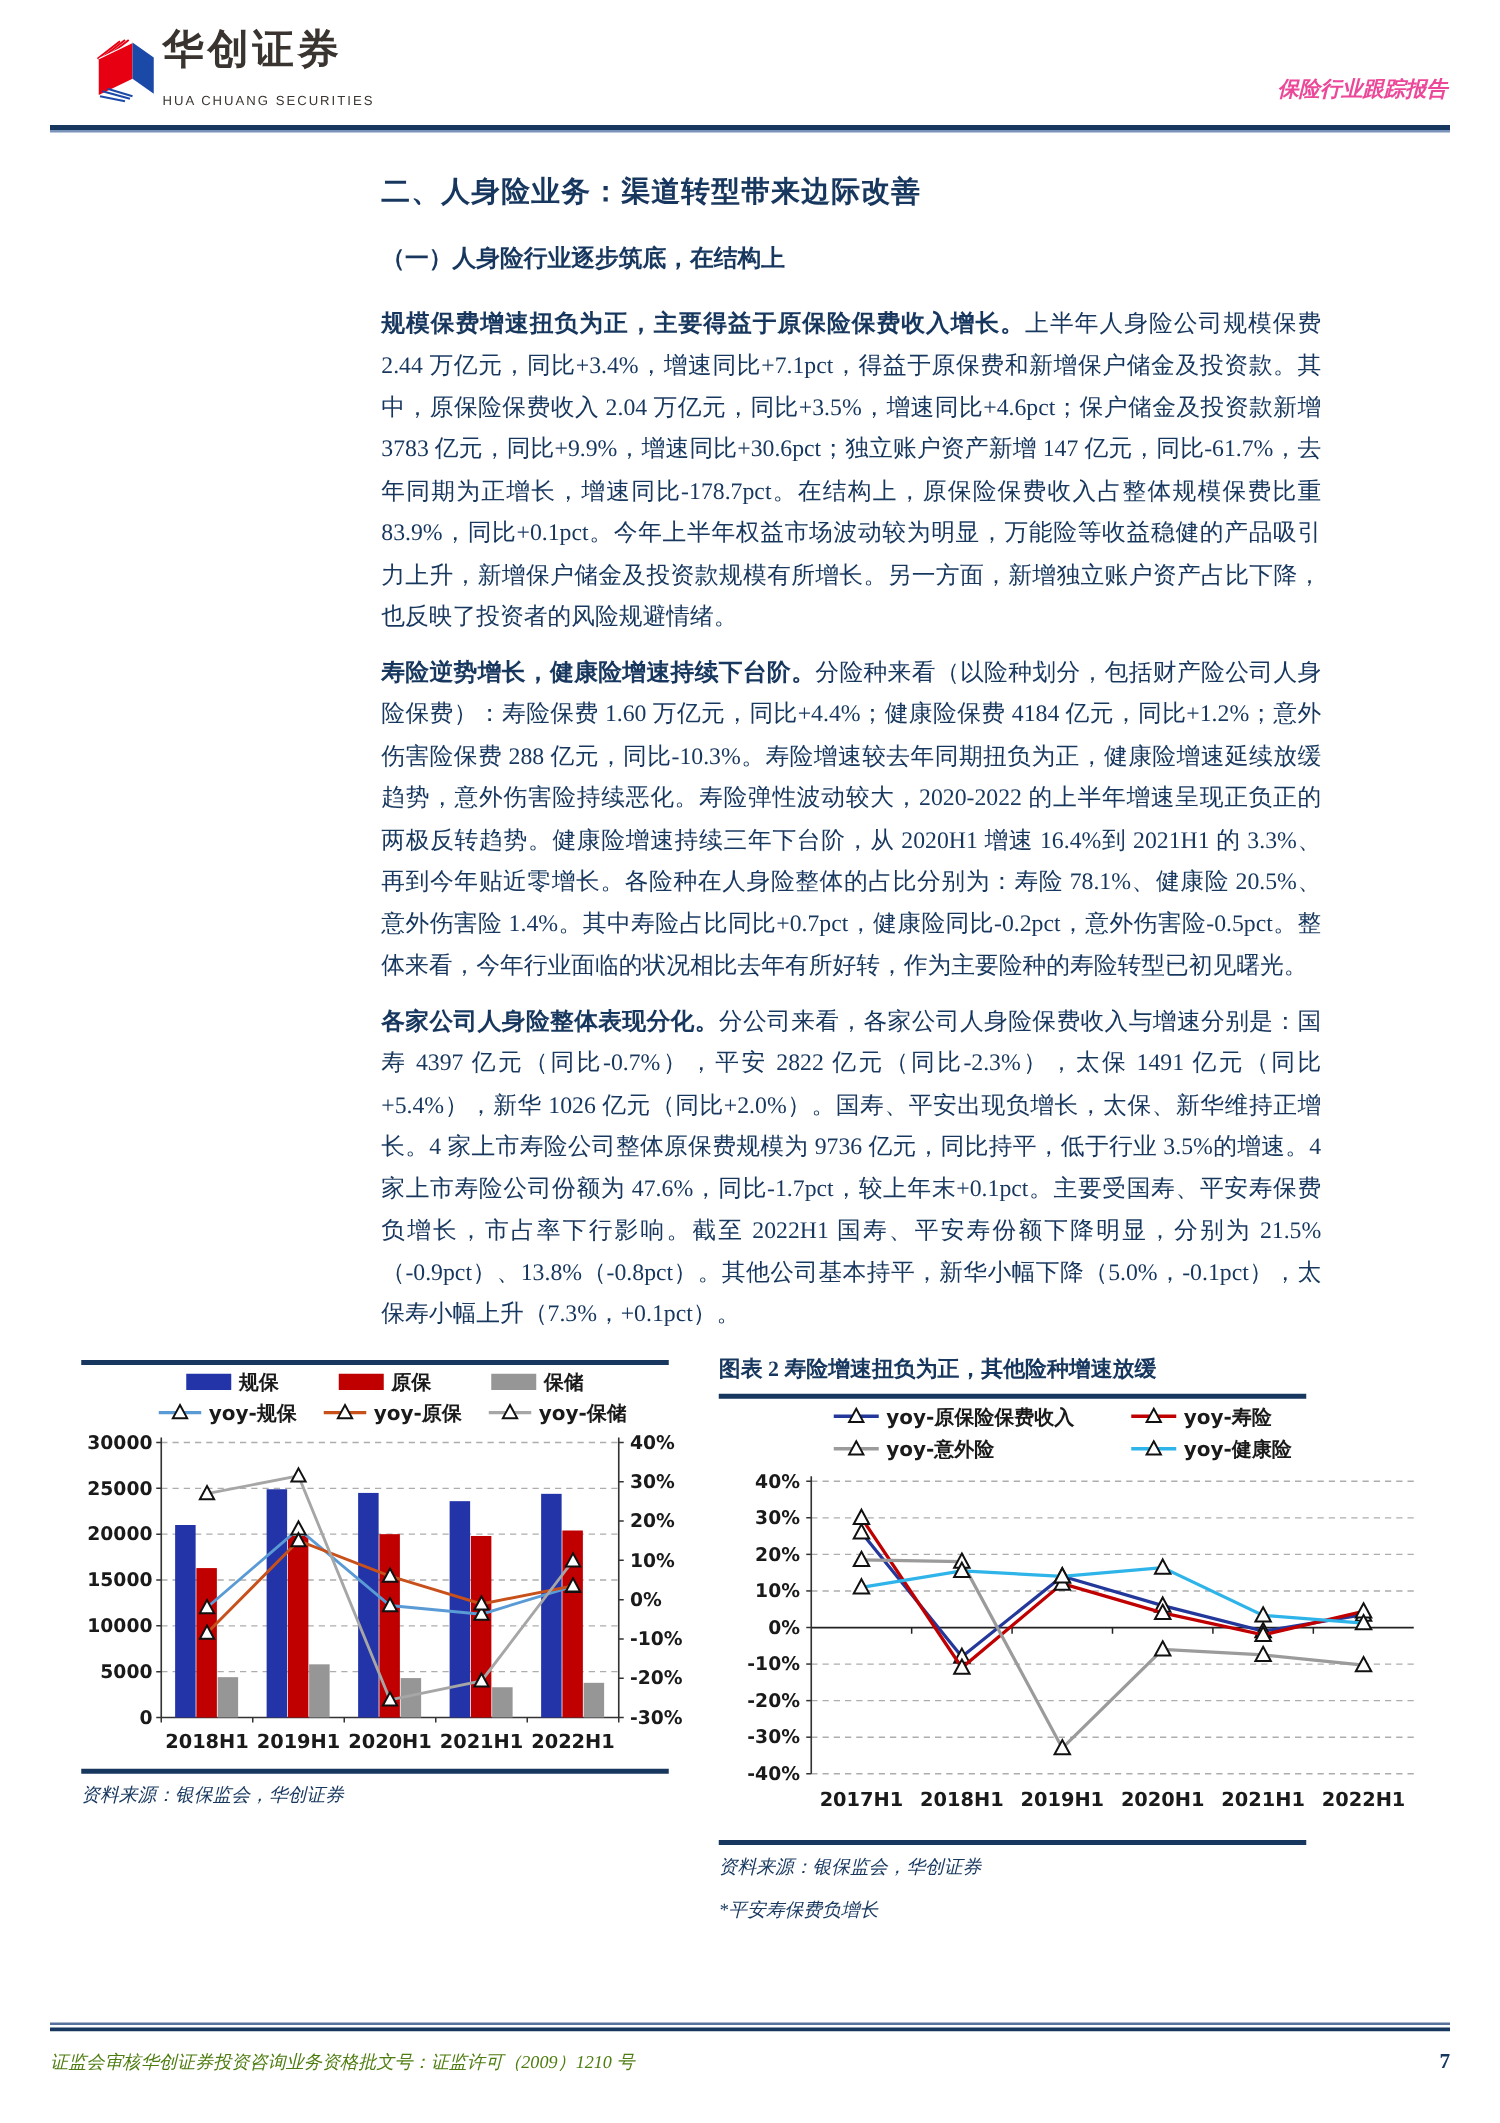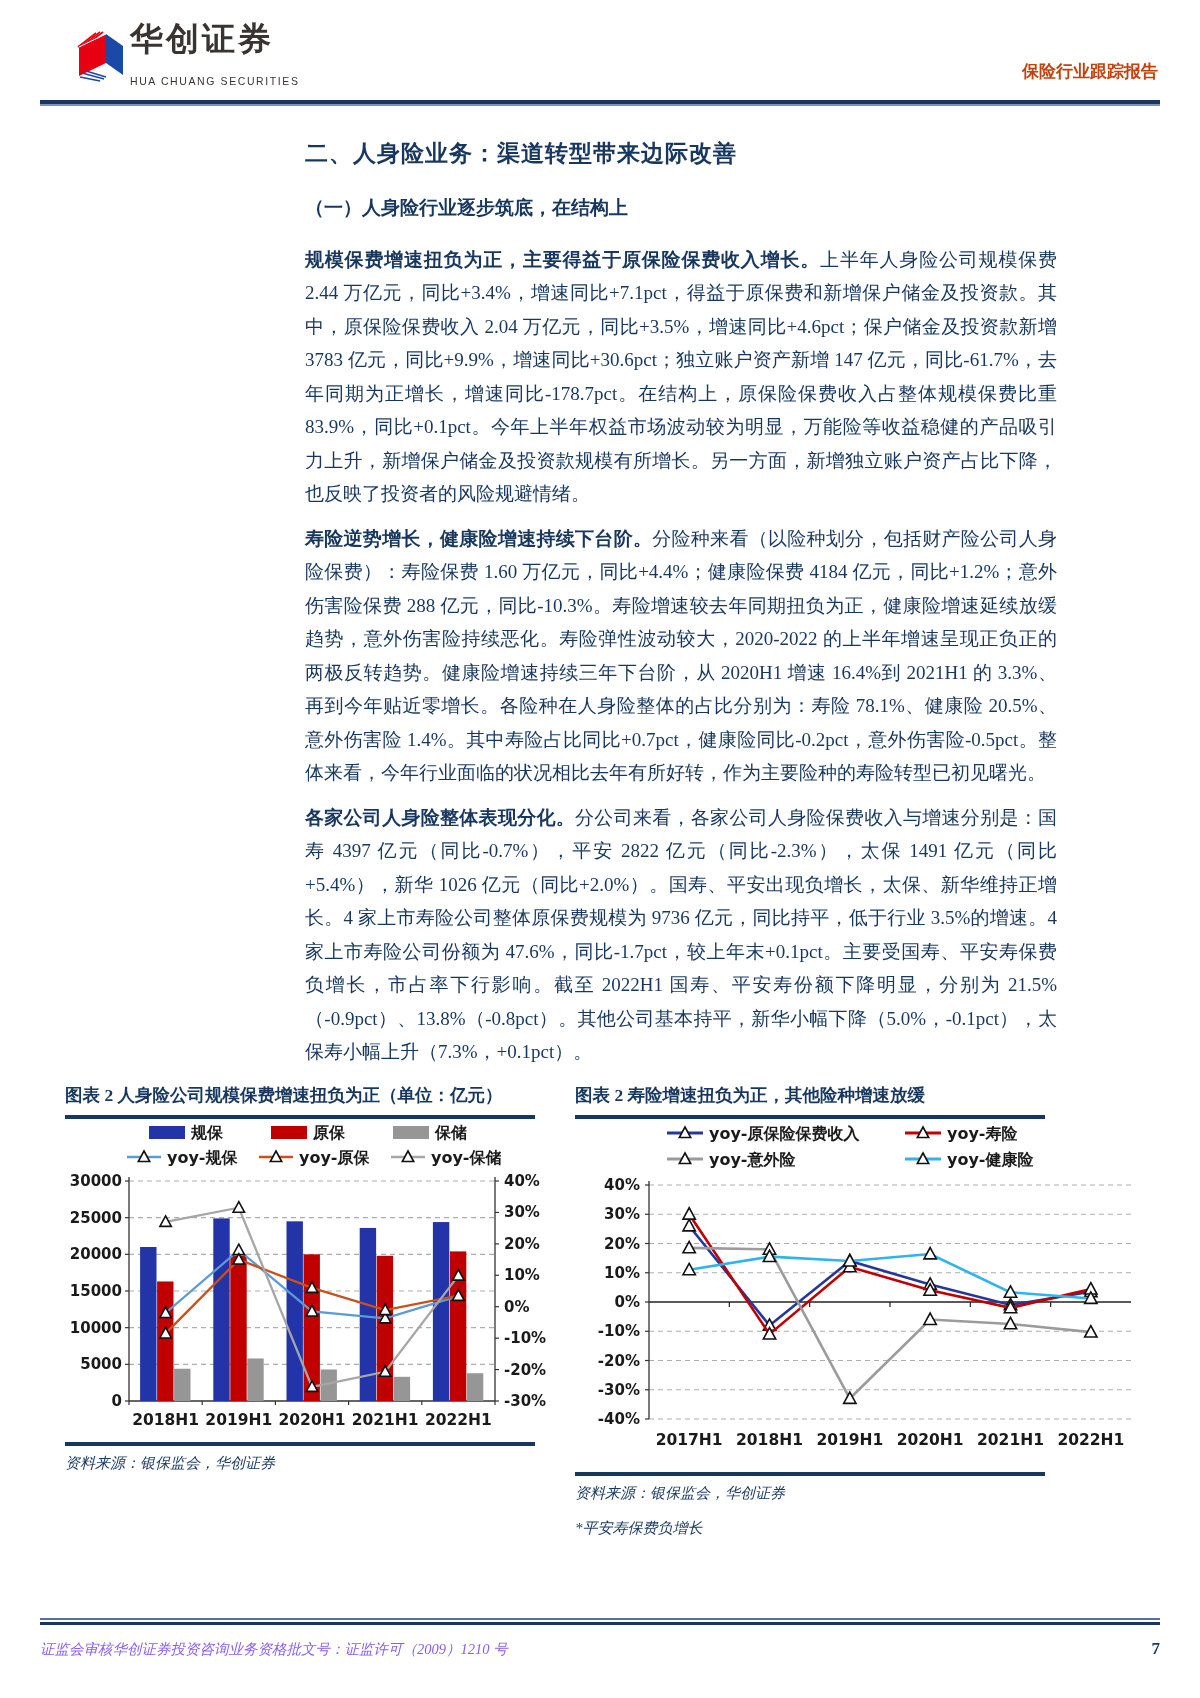--- a/index.html
+++ b/index.html
@@ -5,21 +5,21 @@
   html,body{margin:0;padding:0;background:#ffffff;}
   .page{
     position:relative;width:1200px;height:1698px;background:#ffffff;
     font-family:"Liberation Serif","DejaVu Serif",serif;color:#17375E;overflow:hidden;
   }
   
   .hdr{position:absolute;top:22px;left:70px;right:42px;display:flex;justify-content:space-between;align-items:flex-end;}
   .logo{display:flex;align-items:center;justify-content:flex-end;}
   .brand-cn{font-family:"Liberation Sans","DejaVu Sans",sans-serif;font-size:33px;font-weight:bold;color:#3a3430;letter-spacing:3px;line-height:1;}
   .brand-en{font-family:"Liberation Sans","DejaVu Sans",sans-serif;font-size:10.5px;font-weight:normal;color:#3a3430;letter-spacing:1.6px;margin-top:20px;}
-  .report-tag{font-size:17px;font-weight:bold;color:#c2410c;padding-bottom:4px;}
+  .report-tag{font-size:17px;font-weight:bold;font-style:italic;color:#ec4899;padding-bottom:4px;}
   .hdr-rule{position:absolute;top:100px;left:40px;right:40px;height:4px;background:#17375E;box-shadow:0 2px 0 0 #7a93bb;}
   
   .main{position:absolute;left:305px;top:138px;width:752px;}
   .h1{font-size:23px;font-weight:bold;letter-spacing:1px;margin:0 0 26px 0;line-height:1.35;}
   .h2{font-size:19px;font-weight:bold;margin:0 0 22px 0;line-height:1.35;}
   .para{font-size:19px;line-height:33.5px;text-align:justify;margin:0 0 11px 0;}
   .para b{font-weight:bold;}
   
   .figures{position:absolute;left:65px;top:1082px;width:1085px;display:flex;}
   .fig-left{width:495px;margin-right:15px;}
@@ -29,21 +29,21 @@
   .fig-rule{height:4px;background:#17375E;width:470px;margin-top:6px;}
   .fig-rule.bottom{margin-top:0;}
   .fig-chart{display:block;margin:4px 0 4px 0;}
   .fig-source{font-size:15px;font-style:italic;color:#17375E;margin-top:8px;}
   .fig-note{font-size:15px;font-style:italic;color:#17375E;margin-top:16px;}
   
   .footer{position:absolute;left:40px;right:40px;top:1618px;}
   .fr-thin{height:1.5px;background:#56719c;margin-bottom:2px;}
   .fr-thick{height:3px;background:#17375E;}
   .footer-row{display:flex;justify-content:space-between;align-items:baseline;margin-top:14px;}
-  .footer-left{font-size:14.5px;font-style:italic;color:#8b5cf6;}
+  .footer-left{font-size:14.5px;font-style:italic;color:#4d7c0f;}
   .page-num{font-size:17px;font-weight:bold;color:#17375E;}
 </style>
 </head>
 <body>
 
 <div class="page">
 
   <div class="hdr">
     <div class="logo">
       <svg width="60" height="60" viewBox="0 0 60 60">
@@ -77,21 +77,20 @@
     <p class="para"><b>规模保费增速扭负为正，主要得益于原保险保费收入增长。</b><span>上半年人身险公司规模保费 2.44 万亿元，同比+3.4%，增速同比+7.1pct，得益于原保费和新增保户储金及投资款。其中，原保险保费收入 2.04 万亿元，同比+3.5%，增速同比+4.6pct；保户储金及投资款新增 3783 亿元，同比+9.9%，增速同比+30.6pct；独立账户资产新增 147 亿元，同比-61.7%，去年同期为正增长，增速同比-178.7pct。在结构上，原保险保费收入占整体规模保费比重 83.9%，同比+0.1pct。今年上半年权益市场波动较为明显，万能险等收益稳健的产品吸引力上升，新增保户储金及投资款规模有所增长。另一方面，新增独立账户资产占比下降，也反映了投资者的风险规避情绪。</span></p>
 
     <p class="para"><b>寿险逆势增长，健康险增速持续下台阶。</b><span>分险种来看（以险种划分，包括财产险公司人身险保费）：寿险保费 1.60 万亿元，同比+4.4%；健康险保费 4184 亿元，同比+1.2%；意外伤害险保费 288 亿元，同比-10.3%。寿险增速较去年同期扭负为正，健康险增速延续放缓趋势，意外伤害险持续恶化。寿险弹性波动较大，2020-2022 的上半年增速呈现正负正的两极反转趋势。健康险增速持续三年下台阶，从 2020H1 增速 16.4%到 2021H1 的 3.3%、再到今年贴近零增长。各险种在人身险整体的占比分别为：寿险 78.1%、健康险 20.5%、意外伤害险 1.4%。其中寿险占比同比+0.7pct，健康险同比-0.2pct，意外伤害险-0.5pct。整体来看，今年行业面临的状况相比去年有所好转，作为主要险种的寿险转型已初见曙光。</span></p>
 
     <p class="para"><b>各家公司人身险整体表现分化。</b><span>分公司来看，各家公司人身险保费收入与增速分别是：国寿 4397 亿元（同比-0.7%），平安 2822 亿元（同比-2.3%），太保 1491 亿元（同比+5.4%），新华 1026 亿元（同比+2.0%）。国寿、平安出现负增长，太保、新华维持正增长。4 家上市寿险公司整体原保费规模为 9736 亿元，同比持平，低于行业 3.5%的增速。4 家上市寿险公司份额为 47.6%，同比-1.7pct，较上年末+0.1pct。主要受国寿、平安寿保费负增长，市占率下行影响。截至 2022H1 国寿、平安寿份额下降明显，分别为 21.5%（-0.9pct）、13.8%（-0.8pct）。其他公司基本持平，新华小幅下降（5.0%，-0.1pct），太保寿小幅上升（7.3%，+0.1pct）。</span></p>
   </div>
 
   <div class="figures">
 
     <div class="fig-left">
-      <div class="fig-caption">图表 2 人身险公司规模保费增速扭负为正（单位：亿元）</div>
       <div class="fig-rule"></div>
       <svg id="chart1" class="fig-chart" width="495" height="315" viewBox="0 0 495 315">
           <g>
             <line x1="64" y1="241.33333333333334" x2="430" y2="241.33333333333334" stroke="#ADADAD" stroke-width="1.1" stroke-dasharray="5,4"></line>
             <line x1="64" y1="204.66666666666669" x2="430" y2="204.66666666666669" stroke="#ADADAD" stroke-width="1.1" stroke-dasharray="5,4"></line>
             <line x1="64" y1="168" x2="430" y2="168" stroke="#ADADAD" stroke-width="1.1" stroke-dasharray="5,4"></line>
             <line x1="64" y1="131.33333333333334" x2="430" y2="131.33333333333334" stroke="#ADADAD" stroke-width="1.1" stroke-dasharray="5,4"></line>
             <line x1="64" y1="94.66666666666666" x2="430" y2="94.66666666666666" stroke="#ADADAD" stroke-width="1.1" stroke-dasharray="5,4"></line>
             <line x1="64" y1="58" x2="430" y2="58" stroke="#ADADAD" stroke-width="1.1" stroke-dasharray="5,4"></line>
             <line x1="64" y1="54" x2="64" y2="278" stroke="#333" stroke-width="1.3"></line>

